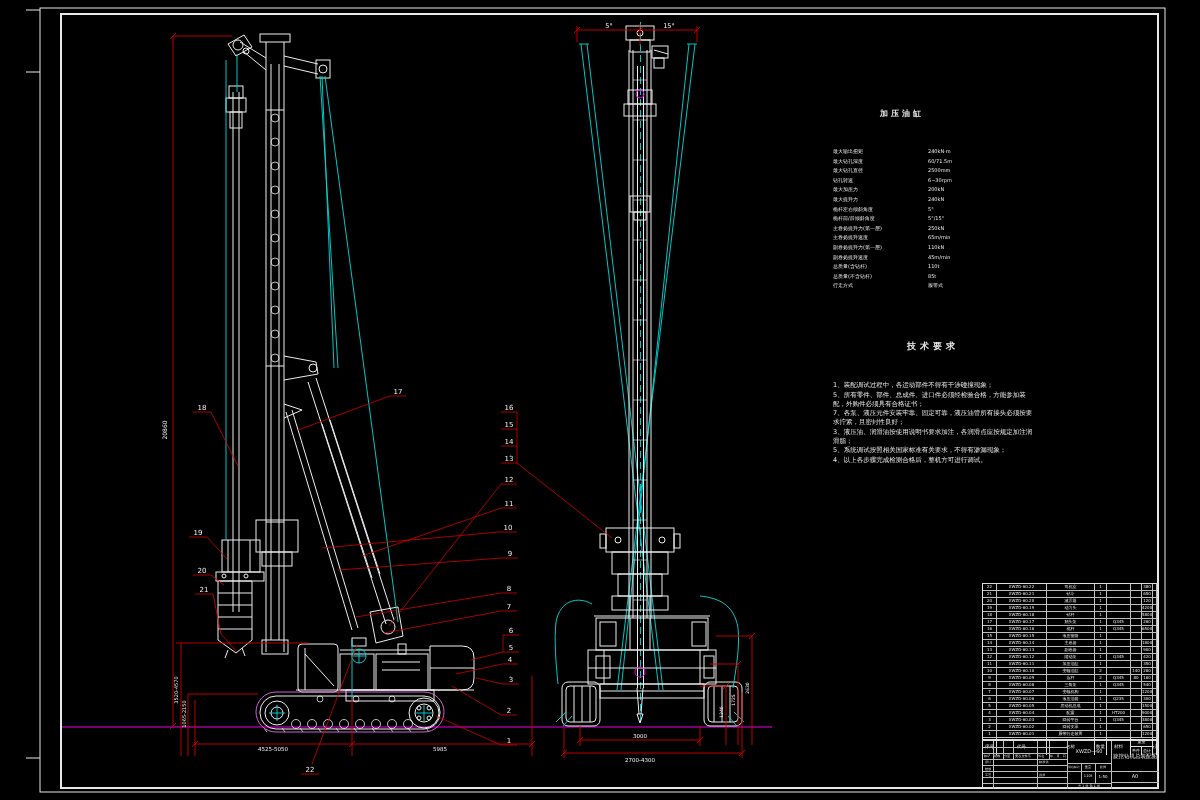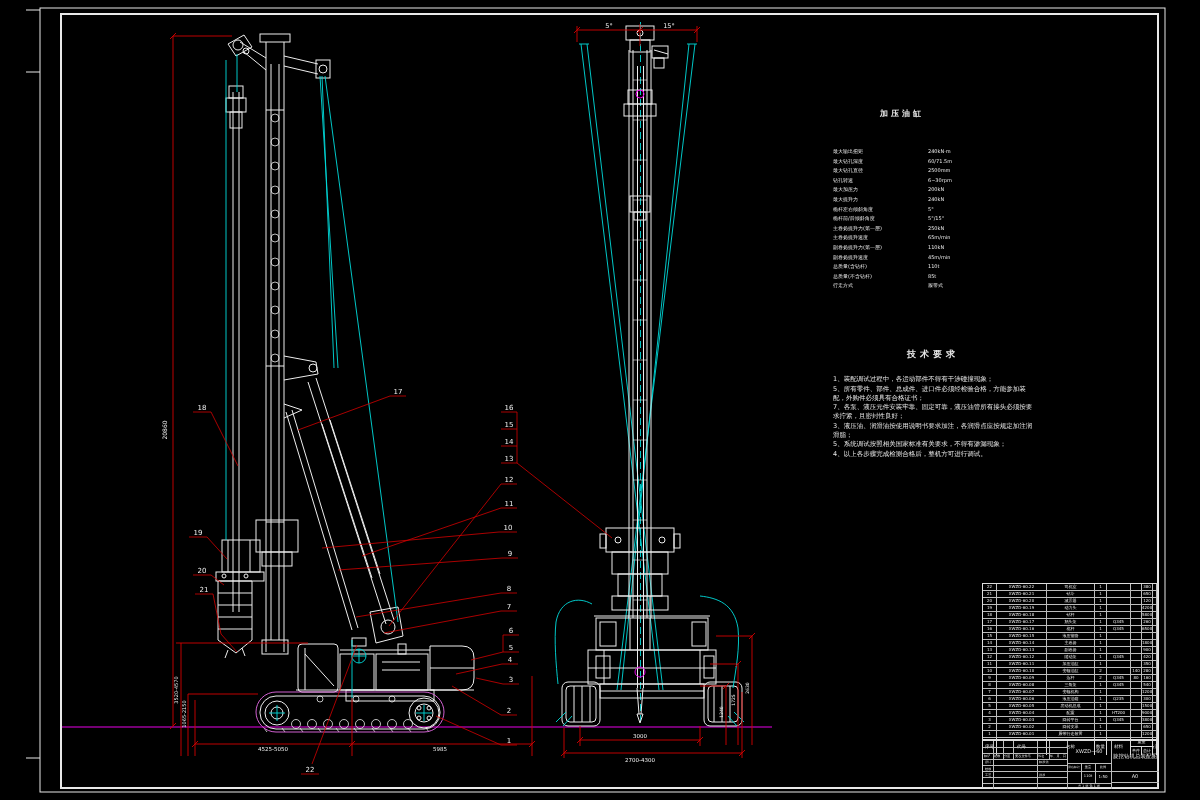--- a/index.html
+++ b/index.html
@@ -7,23 +7,23 @@
          font-family:"DejaVu Sans",sans-serif;color:#e8e8e8;}
   svg.cad{position:absolute;left:0;top:0;}
   
   .perf{position:absolute;left:833px;top:108px;width:138px;}
   .perf-title{font-size:8px;letter-spacing:3px;text-align:center;font-weight:bold;}
   .perf-rows{margin-top:28px;}
   .prow{display:flex;height:9.6px;line-height:9.6px;font-size:5px;white-space:nowrap;}
   .plabel{flex:0 0 95px;overflow:hidden;}
   .pvalue{flex:1;overflow:hidden;}
   
-  .tech{position:absolute;left:833px;top:348px;width:200px;}
+  .tech{position:absolute;left:833px;top:340px;width:200px;}
   .tech-title{font-size:9px;letter-spacing:4px;text-align:center;font-weight:bold;}
-  .tech-items{margin-top:14px;}
+  .tech-items{margin-top:28px;}
   .titem{font-size:6.5px;line-height:1.35;margin-bottom:1px;}
   
   .bom{position:absolute;left:982px;top:583px;width:176px;height:157px;border:1px solid #dcdcdc;
        box-sizing:border-box;display:flex;flex-direction:column;}
   .bom-rows{flex:1;display:flex;flex-direction:column;}
   .bom-row{flex:1;display:grid;grid-template-columns:14px 50px 48px 12px 24px 11px 11px 1fr;
            border-bottom:0.7px solid #bdbdbd;}
   .bc{border-right:0.7px solid #bdbdbd;font-size:4px;line-height:6px;overflow:hidden;
       white-space:nowrap;text-align:center;}
   .bom-head{height:17px;display:grid;grid-template-columns:14px 50px 48px 12px 24px 22px 1fr;}

